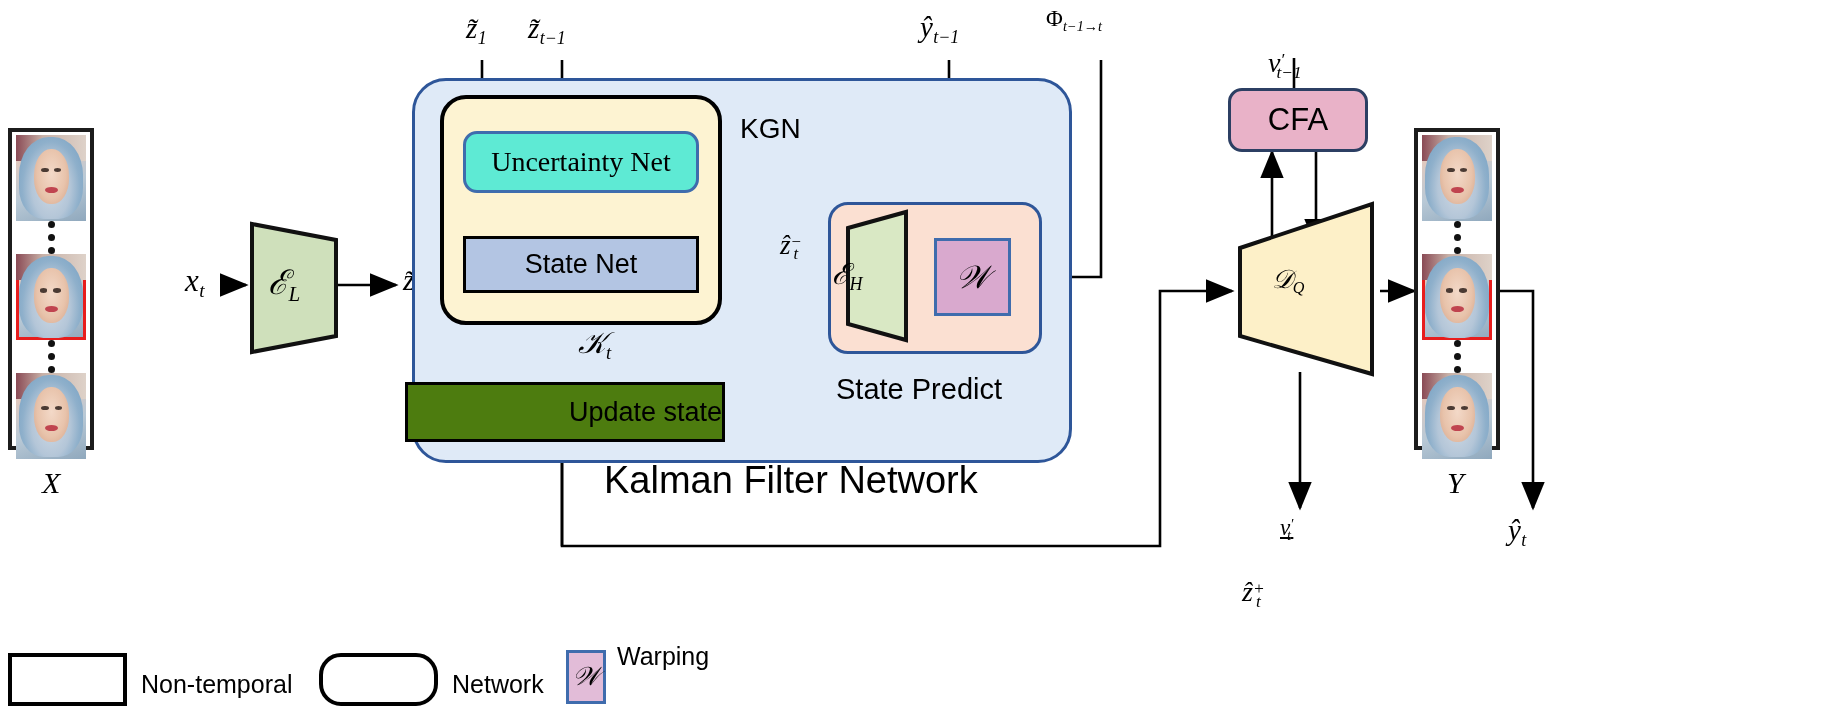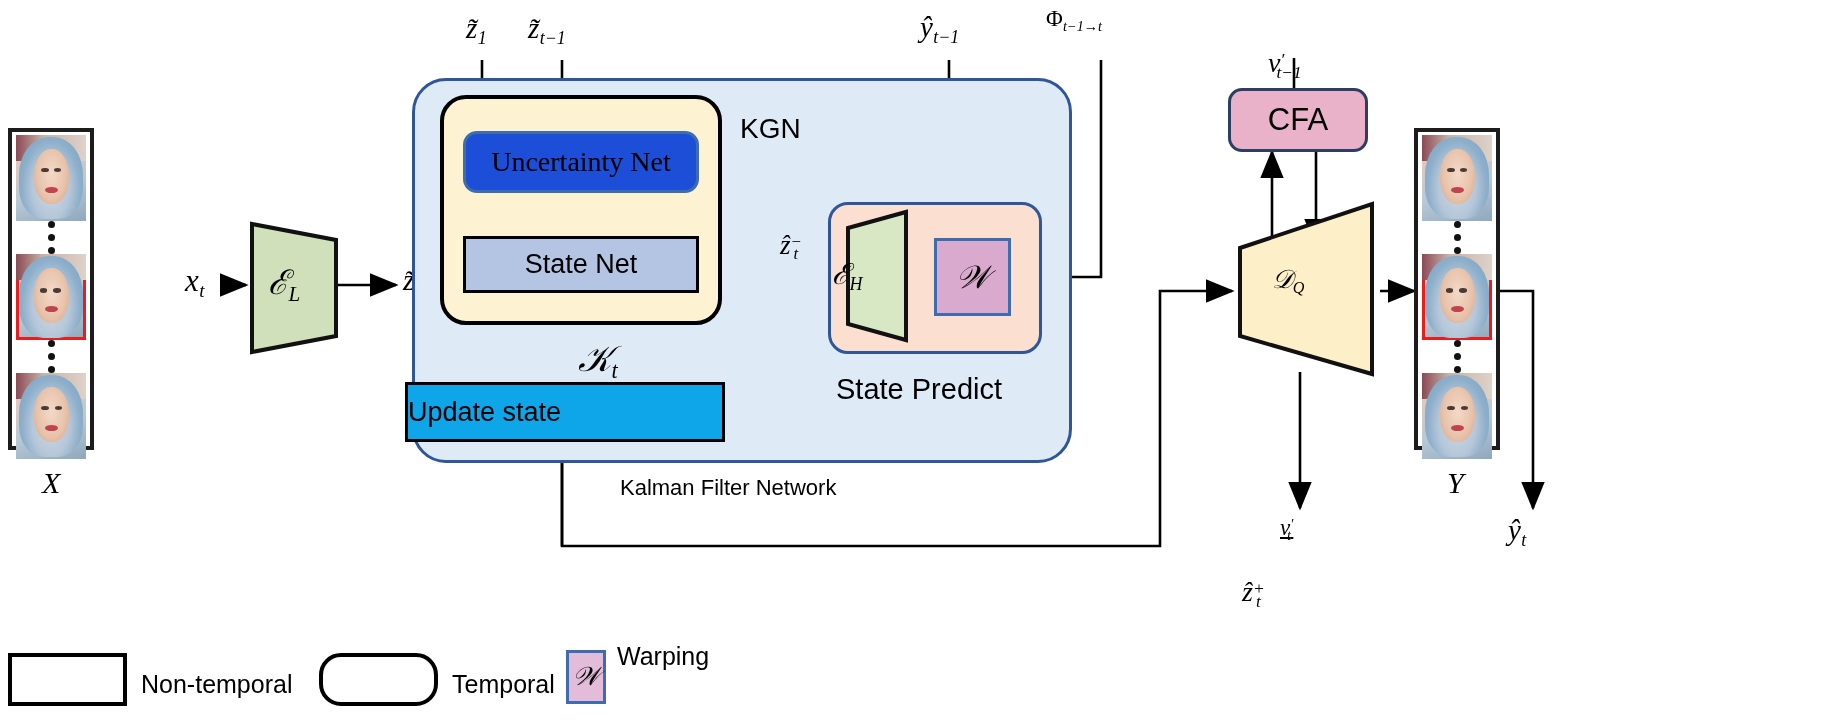--- a/index.html
+++ b/index.html
@@ -62,32 +62,32 @@
     background: #fdf3d2;
   }
   .statepredict-box {
     border: 3px solid #2e5699;
     border-radius: 20px;
     background: #fbe0d2;
   }
   .uncertainty-box {
     border: 3px solid #3f6cad;
     border-radius: 14px;
-    background: #1d4ed8;
+    background: #5eead4;
     display: flex; align-items: center; justify-content: center;
   }
   .gain-box {
     border: 3px solid #000;
     background: #b3c5e3;
     display: flex; align-items: center; justify-content: center;
   }
   .update-box {
     border: 3px solid #000;
-    background: #0ea5e9;
-    display: flex; align-items: center; justify-content: flex-start;
+    background: #4d7c0f;
+    display: flex; align-items: center; justify-content: flex-end;
   }
   .warp-box {
     border: 3px solid #3f6cad;
     background: #d9a9ce;
     display: flex; align-items: center; justify-content: center;
   }
   .cfa-box {
     border: 3px solid #2c3f63;
     border-radius: 14px;
     background: #e9b2c8;
@@ -294,29 +294,29 @@
   <div class="abs sanslabel" style="left:740px; top:115px; font-size:28px;">KGN</div>
 
   <div class="abs uncertainty-box" style="left:463px; top:131px; width:236px; height:62px;">
     <span class="boxtext-serif" style="font-size:28px;">Uncertainty Net</span>
   </div>
 
   <div class="abs gain-box" style="left:463px; top:236px; width:236px; height:57px;">
     <span class="boxtext-sans" style="font-size:27px;">State Net</span>
   </div>
 
-  <div class="abs script" style="left:578px; top:326px; font-size:36px;margin-top:12px;">
+  <div class="abs script" style="left:578px; top:326px; font-size:30px;">
     <span>𝒦</span><span style="font-size:0.62em; vertical-align:-0.32em;">t</span>
   </div>
 
   <div class="abs update-box" style="left:405px; top:382px; width:320px; height:60px;">
     <span class="boxtext-sans" style="font-size:27px;">Update state</span>
   </div>
 
-  <div class="abs sanslabel" style="left:604px; top:477px; font-size:22px;margin-left:16px;">Kalman Filter Network</div>
+  <div class="abs sanslabel" style="left:604px; top:461px; font-size:38px;">Kalman Filter Network</div>
 
   <div class="abs math" style="left:466px; top:14px; font-size:29px;">
     <span>z̃</span><span class="sub">1</span>
   </div>
   <div class="abs math" style="left:528px; top:14px; font-size:29px;">
     <span>z̃</span><span class="sub">t−1</span>
   </div>
 
   <div class="abs statepredict-box" style="left:828px; top:202px; width:214px; height:152px;"></div>
   <div class="abs sanslabel" style="left:836px; top:375px; font-size:29px;">State Predict</div>
@@ -403,20 +403,20 @@
   <div class="abs math" style="left:1447px; top:468px; font-size:30px;">Y</div>
 
   <div class="abs math" style="left:1508px; top:516px; font-size:29px;">
     <span>ŷ</span><span class="sub">t</span>
   </div>
 
   <div class="abs lg-rect" style="left:8px; top:653px; width:119px; height:53px;"></div>
   <div class="abs lg-text" style="left:141px; top:670px; font-size:25px;">Non-temporal</div>
 
   <div class="abs lg-round" style="left:319px; top:653px; width:119px; height:53px;"></div>
-  <div class="abs lg-text" style="left:452px; top:670px; font-size:25px;">Temporal</div>
+  <div class="abs lg-text" style="left:452px; top:670px; font-size:25px;">Network</div>
 
   <div class="abs lg-warp" style="left:566px; top:650px; width:40px; height:54px;">
     <span class="script" style="font-size:26px;">𝒲</span>
   </div>
   <div class="abs lg-text" style="left:617px; top:642px; font-size:25px;">Warping</div>
 
 </div>
 
 </body></html>

